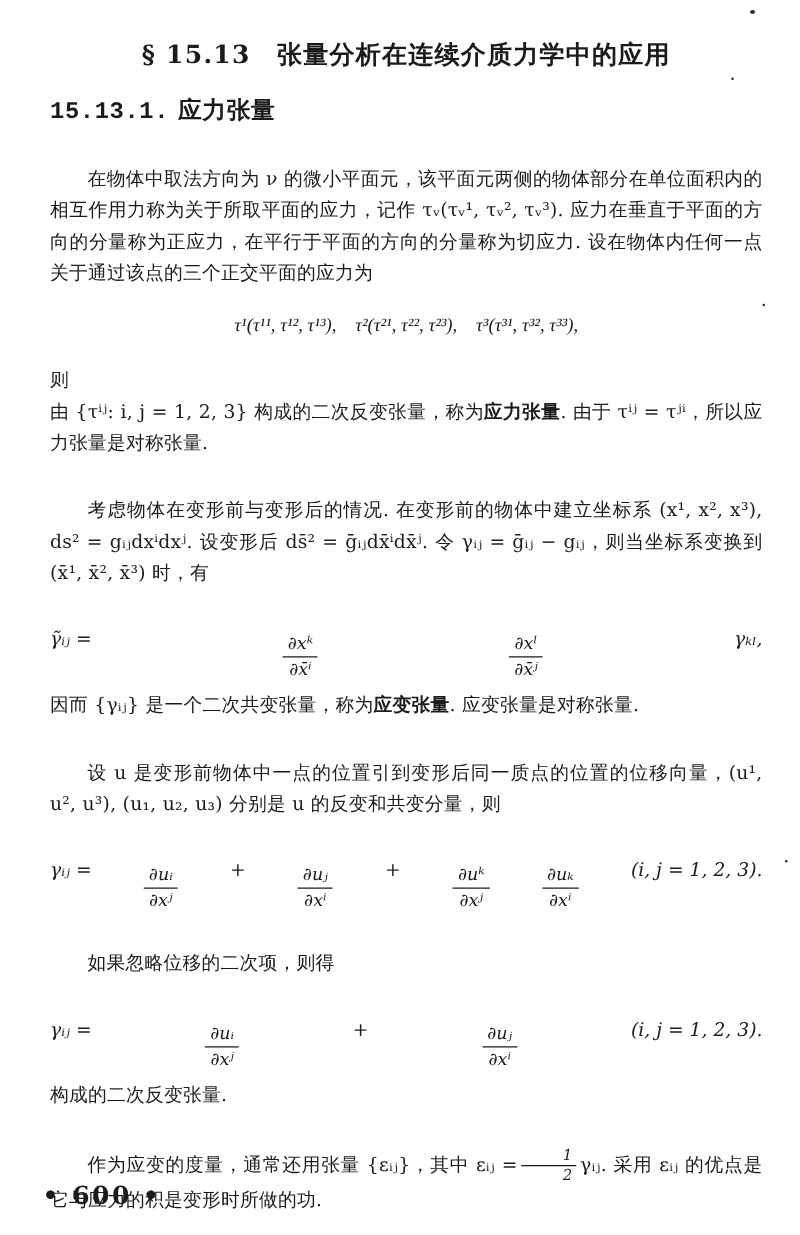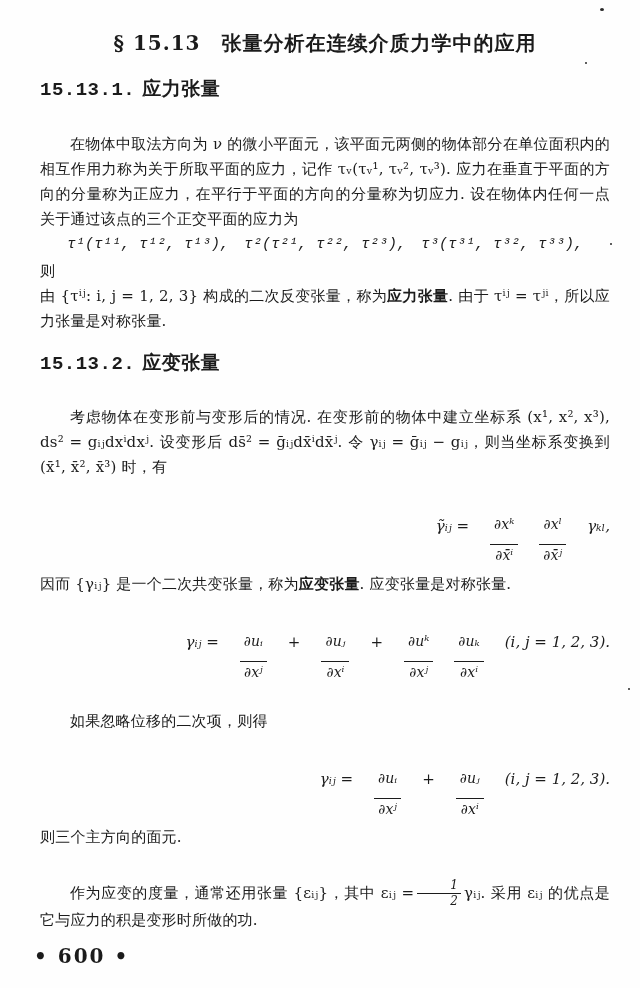--- a/index.html
+++ b/index.html
@@ -27,33 +27,33 @@
     letter-spacing:0.5px;line-height:1.3;
   }
   .sec .sec-num{font-family:Liberation Mono, monospace;}
   p{
     margin:0;font-size:15px;line-height:25px;
     text-align:justify;letter-spacing:0.2px;
   }
   p.indent{text-indent:2em;margin-top:29px;}
   .bd{font-weight:bold;}
   .formula{
-    margin:0 0;text-align:center;
+    margin:18px 0;text-align:center;
     font-size:15px;line-height:25px;font-style:italic;
-    font-family:Liberation Mono, monospace;
+    font-family:Liberation Serif, serif;
   }
   .frac-formula{
-    margin:8px 0;display:flex;align-items:center;justify-content:flex-end;
+    margin:8px 0;display:flex;align-items:center;justify-content:space-between;
     gap:21px;min-height:46px;font-style:italic;font-size:15px;
   }
   .frac{
     display:inline-block;vertical-align:middle;text-align:center;
     font-size:14px;line-height:1.15;
   }
-  .frac .num{display:block;padding:0 4px 12px 4px;border-bottom:1.5px solid #1b1b1b;margin-top:28px;}
+  .frac .num{display:block;padding:0 4px 2px 4px;border-bottom:1.5px solid #1b1b1b;margin-top:28px;}
   .frac .den{display:block;padding:2px 4px 0 4px;}
   .frac-inline{
     display:inline-block;vertical-align:middle;text-align:center;
     font-size:12px;line-height:1.1;margin:0 3px;font-style:italic;
   }
   .frac-inline .num{display:block;padding:0 3px 1px 3px;border-bottom:1.2px solid #1b1b1b;}
   .frac-inline .den{display:block;padding:1px 3px 0 3px;}
   .pageno{
     position:absolute;left:34px;bottom:20px;
     font-size:20px;font-weight:bold;letter-spacing:2px;
@@ -82,39 +82,39 @@
   <p class="indent"><span>在物体中取法方向为 ν 的微小平面元，该平面元两侧的物体部分在单位面积内的相互作用力称为关于所取平面的应力，记作 τᵥ(τᵥ¹, τᵥ², τᵥ³). 应力在垂直于平面的方向的分量称为正应力，在平行于平面的方向的分量称为切应力. 设在物体内任何一点关于通过该点的三个正交平面的应力为</span></p>
 
   <div class="formula"><span>τ¹(τ¹¹, τ¹², τ¹³),　τ²(τ²¹, τ²², τ²³),　τ³(τ³¹, τ³², τ³³),</span></div>
 
   <p class="gap-then"><span>则</span></p>
 
 
   <p><span>由 {τⁱʲ: i, j = 1, 2, 3} 构成的二次反变张量，称为</span><span class="bd">应力张量</span><span>. 由于 τⁱʲ = τʲⁱ，所以应力张量是对称张量.</span></p>
 
 
-  <h2 class="sec"><span class="sec-num">15.13.2.</span> <span>应变张量</span></h2>
 
   <p class="indent"><span>考虑物体在变形前与变形后的情况. 在变形前的物体中建立坐标系 (x¹, x², x³), ds² = gᵢⱼdxⁱdxʲ. 设变形后 ds̄² = ḡᵢⱼdx̄ⁱdx̄ʲ. 令 γᵢⱼ = ḡᵢⱼ − gᵢⱼ，则当坐标系变换到 (x̄¹, x̄², x̄³) 时，有</span></p>
 
   <div class="frac-formula">
     <span>γ̃ᵢⱼ =</span>
     <span class="frac">
         <span class="num">∂xᵏ</span>
         <span class="den">∂x̄ⁱ</span>
       </span>
     <span class="frac">
         <span class="num">∂xˡ</span>
         <span class="den">∂x̄ʲ</span>
       </span>
     <span>γₖₗ,</span>
   </div>
 
   <p><span>因而 {γᵢⱼ} 是一个二次共变张量，称为</span><span class="bd">应变张量</span><span>. 应变张量是对称张量.</span></p>
 
+  <p class="indent"><span>设 u 是变形前物体中一点的位置引到变形后同一质点的位置的位移向量，(u¹, u², u³), (u₁, u₂, u₃) 分别是 u 的反变和共变分量，则</span></p>
 
   <div class="frac-formula">
     <span>γᵢⱼ =</span>
     <span class="frac">
         <span class="num">∂uᵢ</span>
         <span class="den">∂xʲ</span>
       </span>
     <span>+</span>
     <span class="frac">
         <span class="num">∂uⱼ</span>
@@ -141,19 +141,19 @@
         <span class="den">∂xʲ</span>
       </span>
     <span>+</span>
     <span class="frac">
         <span class="num">∂uⱼ</span>
         <span class="den">∂xⁱ</span>
       </span>
     <span>(i, j = 1, 2, 3).</span>
   </div>
 
-  <p><span>则三个主方向的面元.</span></p>
+  <p><span>构成的二次反变张量.</span></p>
 
   <p class="indent"><span>作为应变的度量，通常还用张量 {εᵢⱼ}，其中 εᵢⱼ =</span><span class="frac-inline"><span class="num">1</span><span class="den">2</span></span><span>γᵢⱼ. 采用 εᵢⱼ 的优点是它与应力的积是变形时所做的功.</span></p>
 
   <div class="pageno">• 600 •</div>
 
 </div>
 
 </body></html>

